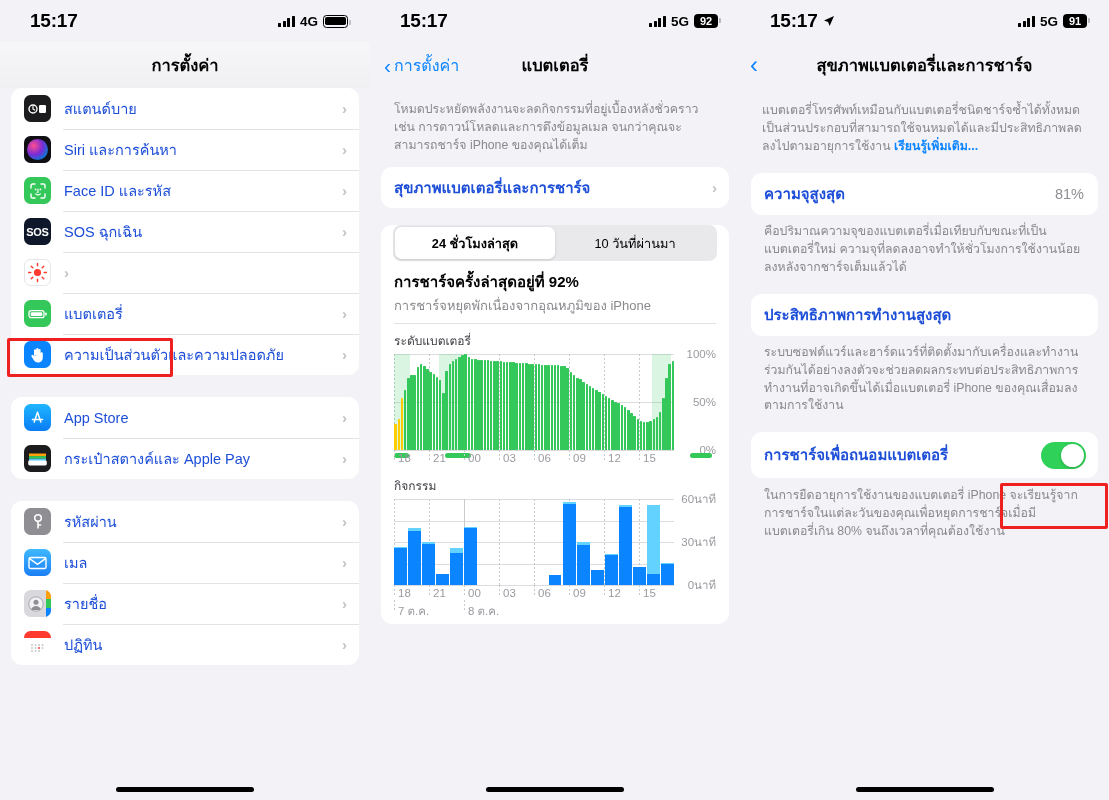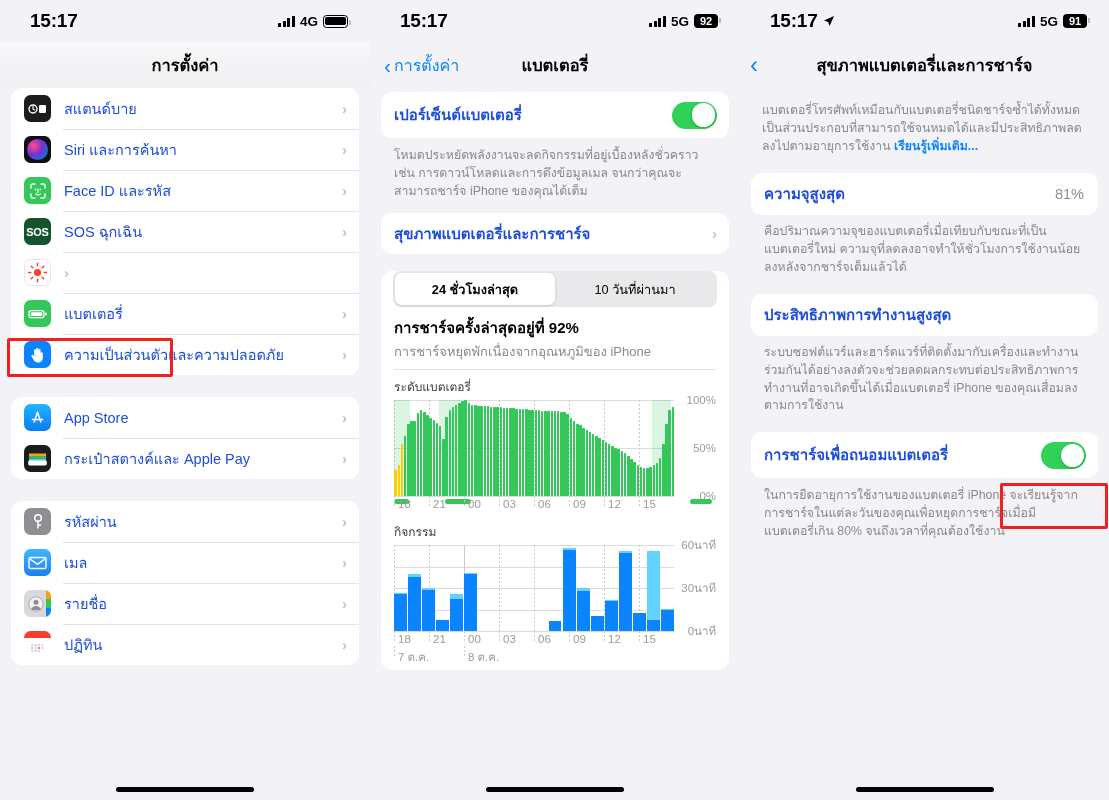--- a/index.html
+++ b/index.html
@@ -214,21 +214,21 @@
             <circle cx="6.6" cy="7.4" r="0.85" fill="#fff"></circle>
             <circle cx="11.4" cy="7.4" r="0.85" fill="#fff"></circle>
             <path d="M9 7v3.2h-.9" stroke="#fff" stroke-width="1.1" fill="none" stroke-linecap="round"></path>
             <path d="M6.6 11.8c1.4 1.2 3.4 1.2 4.8 0" stroke="#fff" stroke-width="1.1" fill="none" stroke-linecap="round"></path>
           </svg>
       </span>
       <span class="rlabel">Face ID และรหัส</span>
       <span class="chevR">›</span>
     </div>
     <div class="row">
-      <span class="ico" style="background:#14532d;font-size:11px;letter-spacing:-0.3px;">SOS</span>
+      <span class="ico" style="background:#0f172a;font-size:11px;letter-spacing:-0.3px;">SOS</span>
       <span class="rlabel">SOS ฉุกเฉิน</span>
       <span class="chevR">›</span>
     </div>
     <div class="row">
       <span class="ico" style="background:#fff;border:1px solid #e5e5ea;">
         <svg width="21" height="21" viewBox="0 0 21 21">
             <circle cx="10.5" cy="10.5" r="3.6" fill="#ff3b30"></circle>
             <g stroke="#ff3b30" stroke-width="1.5" stroke-linecap="round">
               <path d="M10.5 1.6v2.2M10.5 17.2v2.2M1.6 10.5h2.2M17.2 10.5h2.2M4.2 4.2l1.6 1.6M15.2 15.2l1.6 1.6M16.8 4.2l-1.6 1.6M5.8 15.2l-1.6 1.6"></path>
             </g>
@@ -365,26 +365,20 @@
 
   <div class="navbar">
     <span class="nav-back">
       <span class="chev">‹</span>
       <span class="lbl">การตั้งค่า</span>
     </span>
     <span class="nav-title">แบตเตอรี่</span>
   </div>
 
   <div class="card" style="margin-top:4px;">
-    <div class="row noicon" style="min-height:46px;">
-      <span class="rlabel" style="font-weight:bold;font-size:15px;">เปอร์เซ็นต์แบตเตอรี่</span>
-      <span class="toggle on">
-          <i></i>
-        </span>
-    </div>
   </div>
 
   <div class="footnote" style="padding-left:24px;padding-right:20px;padding-top:9px;">โหมดประหยัดพลังงานจะลดกิจกรรมที่อยู่เบื้องหลังชั่วคราว เช่น การดาวน์โหลดและการดึงข้อมูลเมล จนกว่าคุณจะสามารถชาร์จ iPhone ของคุณได้เต็ม</div>
 
   <div class="card" style="margin-top:13px;">
     <div class="row noicon" style="min-height:41px;">
       <span class="rlabel" style="font-weight:bold;font-size:15px;">สุขภาพแบตเตอรี่และการชาร์จ</span>
       <span class="chevR">›</span>
     </div>
   </div>

